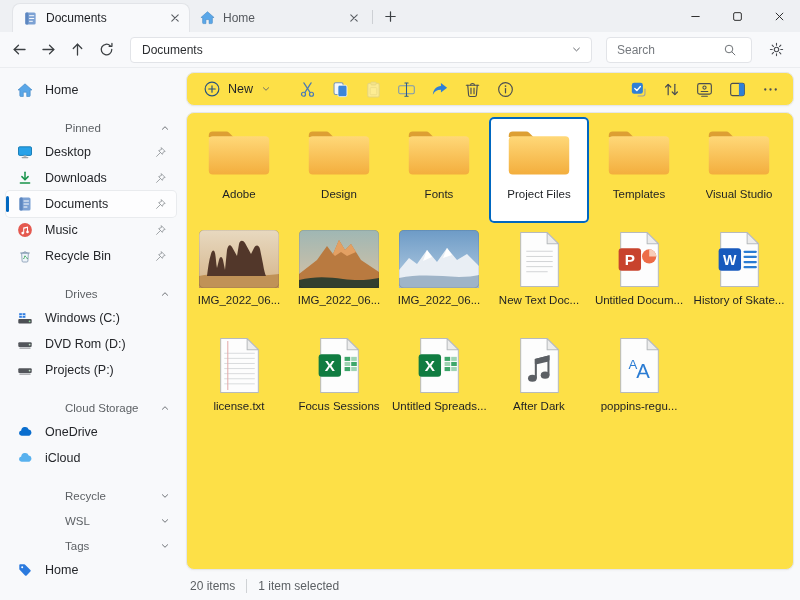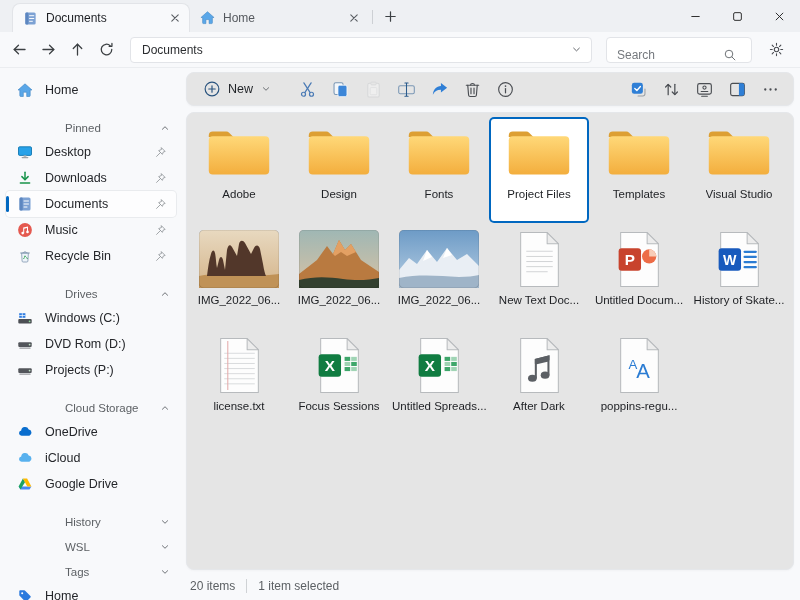--- a/index.html
+++ b/index.html
@@ -24,21 +24,21 @@
   .winbtn { width:42px; height:32px; background:none; border:none; display:flex; align-items:center; justify-content:center; }
   .winbtn svg { width:11px; height:11px; }
 
   
   .navbar { position:absolute; top:32px; left:0; right:0; height:36px; background:#f8f9fb; border-bottom:1px solid #ebedf0; display:flex; align-items:center; padding-left:6px; }
   .navbtn { width:26px; height:26px; margin-right:3px; background:none; border:none; display:flex; align-items:center; justify-content:center; }
   .navbtn svg { width:17px; height:17px; }
   .addressbar { margin-left:8px; width:462px; height:26px; background:#fff; border:1px solid #e2e4e8; border-radius:4px; display:flex; align-items:center; padding:0 8px 0 11px; font-size:12px; color:#2b2d30; }
   .addr-text { flex:1; }
   .addr-chev svg { width:13px; height:13px; }
-  .searchbox { margin-left:14px; width:146px; height:26px; background:#fff; border:1px solid #e2e4e8; border-radius:4px; display:flex; align-items:flex-end; padding:0 8px 0 4px; }
+  .searchbox { margin-left:14px; width:146px; height:26px; background:#fff; border:1px solid #e2e4e8; border-radius:4px; display:flex; align-items:center; padding:0 8px 0 4px; }
   .searchbox input { border:none; outline:none; background:transparent; width:112px; font-family:inherit; font-size:12px; color:#2b2d30; padding-left:6px; }
   .searchbox input::placeholder { color:#75797e; }
   .searchicon svg { width:14px; height:14px; }
   .gearbtn { margin-left:9px; width:30px; height:28px; background:none; border:none; display:flex; align-items:center; justify-content:center; }
   .gearbtn svg { width:17px; height:17px; }
 
   
   .sidebar { position:absolute; top:68px; left:0; width:182px; bottom:0; padding-top:9px; overflow:hidden; }
   .sitem { height:26px; margin:0 6px; border-radius:4px; display:flex; align-items:center; position:relative; font-size:12.5px; color:#24262a; }
   .sitem .ic.sic { width:16px; height:16px; flex:0 0 16px; margin:0 12px 0 11px; }
@@ -46,21 +46,21 @@
   .sitem.selected::before { content:""; position:absolute; left:0; top:5px; width:3px; height:16px; border-radius:2px; background:var(--accent); }
   .pin { margin-left:auto; margin-right:9px; width:13px; height:13px; }
   .pin svg { width:13px; height:13px; }
   .section { margin-top:13px; }
   .section.collapsed + .section.collapsed { margin-top:2px; }
   .sheader { height:23px; display:flex; align-items:center; padding:0 11px 0 17px; font-size:11.5px; color:#5d6165;margin-left:48px; }
   .sheader .chev { margin-left:auto; width:12px; height:12px; }
   .sheader .chev svg { width:12px; height:12px; }
 
   
-  .card { position:absolute; background:#e5e5e5; border:1px solid #e5e7ea; border-radius:8px; box-shadow:0 1px 2px rgba(0,0,0,.03); }
+  .card { position:absolute; background:#fde047; border:1px solid #e5e7ea; border-radius:8px; box-shadow:0 1px 2px rgba(0,0,0,.03); }
   .toolbar { left:186px; right:6px; top:72px; height:34px; display:flex; align-items:center; padding:0 10px; }
   .newbtn { display:flex; align-items:center; gap:7px; font-family:inherit; font-size:12.5px; color:#1f2226; background:none; border:none; padding:3px 6px; }
   .newbtn .ic svg { width:18px; height:18px; }
   .newbtn .chev svg { width:12px; height:12px; }
   .tool-group { display:flex; align-items:center; gap:7px; }
   #toolbar-left { margin-left:16px; }
   .toolbtn { width:26px; height:26px; background:none; border:none; border-radius:4px; display:flex; align-items:center; justify-content:center; }
   .toolbtn svg { width:19px; height:19px; }
   .toolbtn.disabled { opacity:.42; }
   .spacer { flex:1; }
@@ -397,34 +397,24 @@
         <span class="slabel">OneDrive</span>
       </div>
       <div class="sitem">
         <span class="ic sic">
           <svg viewBox="0 0 16 16">
             <path d="M12.4 11.7 H4.6 a2.6 2.6 0 0 1-.4-5.17 a3.9 3.9 0 0 1 7.5-1 a3.2 3.2 0 0 1 .7 6.17 Z" fill="#58b1ee"></path>
           </svg>
         </span>
         <span class="slabel">iCloud</span>
       </div>
-      <div class="sitem">
-        <span class="ic sic">
-          <svg viewBox="0 0 16 16">
-            <path d="M1.6 10.4 L3.5 13.4 H12.5 L14.4 10.4 Z" fill="#4688f4"></path>
-            <path d="M5.9 2.6 L1.6 10.4 L3.5 13.4 L8.1 5.9 Z" fill="#1da261"></path>
-            <path d="M10.1 2.6 H5.9 L10.3 10.4 H14.4 Z" fill="#ffba00"></path>
-          </svg>
-        </span>
-        <span class="slabel">Google Drive</span>
-      </div>
     </div>
     <div class="section collapsed">
       <div class="sheader">
-        <span>History</span>
+        <span>Recycle</span>
         <span class="ic chev">
           <svg viewBox="0 0 16 16">
             <path d="M4.5 6.3 L8 9.7 L11.5 6.3" fill="none" stroke="#5f6368" stroke-width="1.2" stroke-linecap="round" stroke-linejoin="round"></path>
           </svg>
         </span>
       </div>
     </div>
     <div class="section collapsed">
       <div class="sheader">
         <span>WSL</span>

